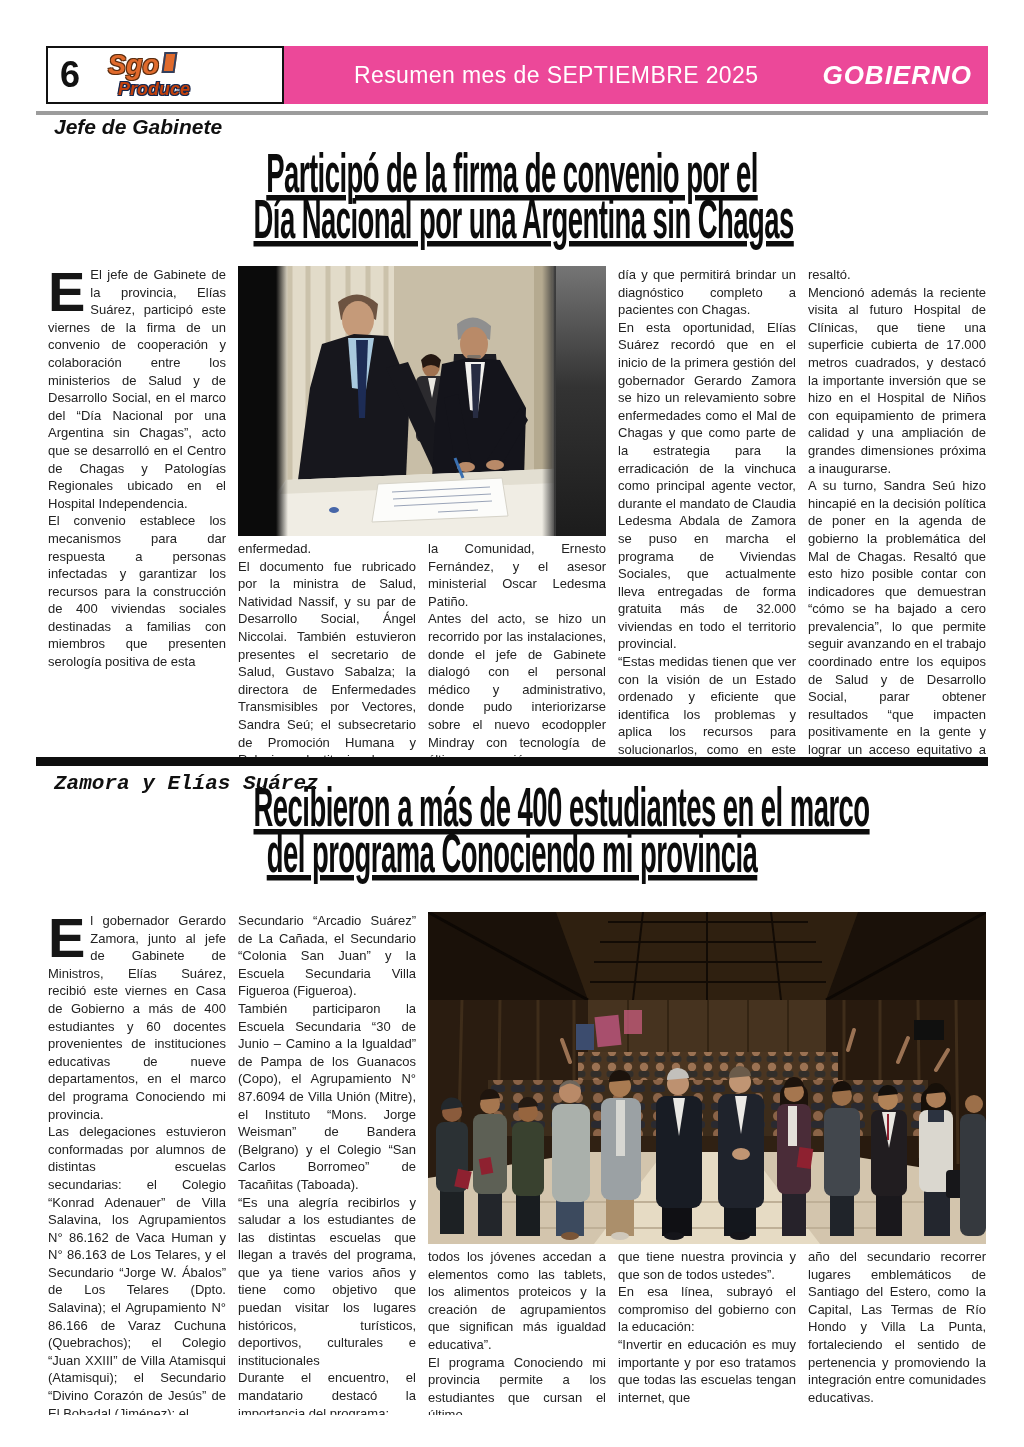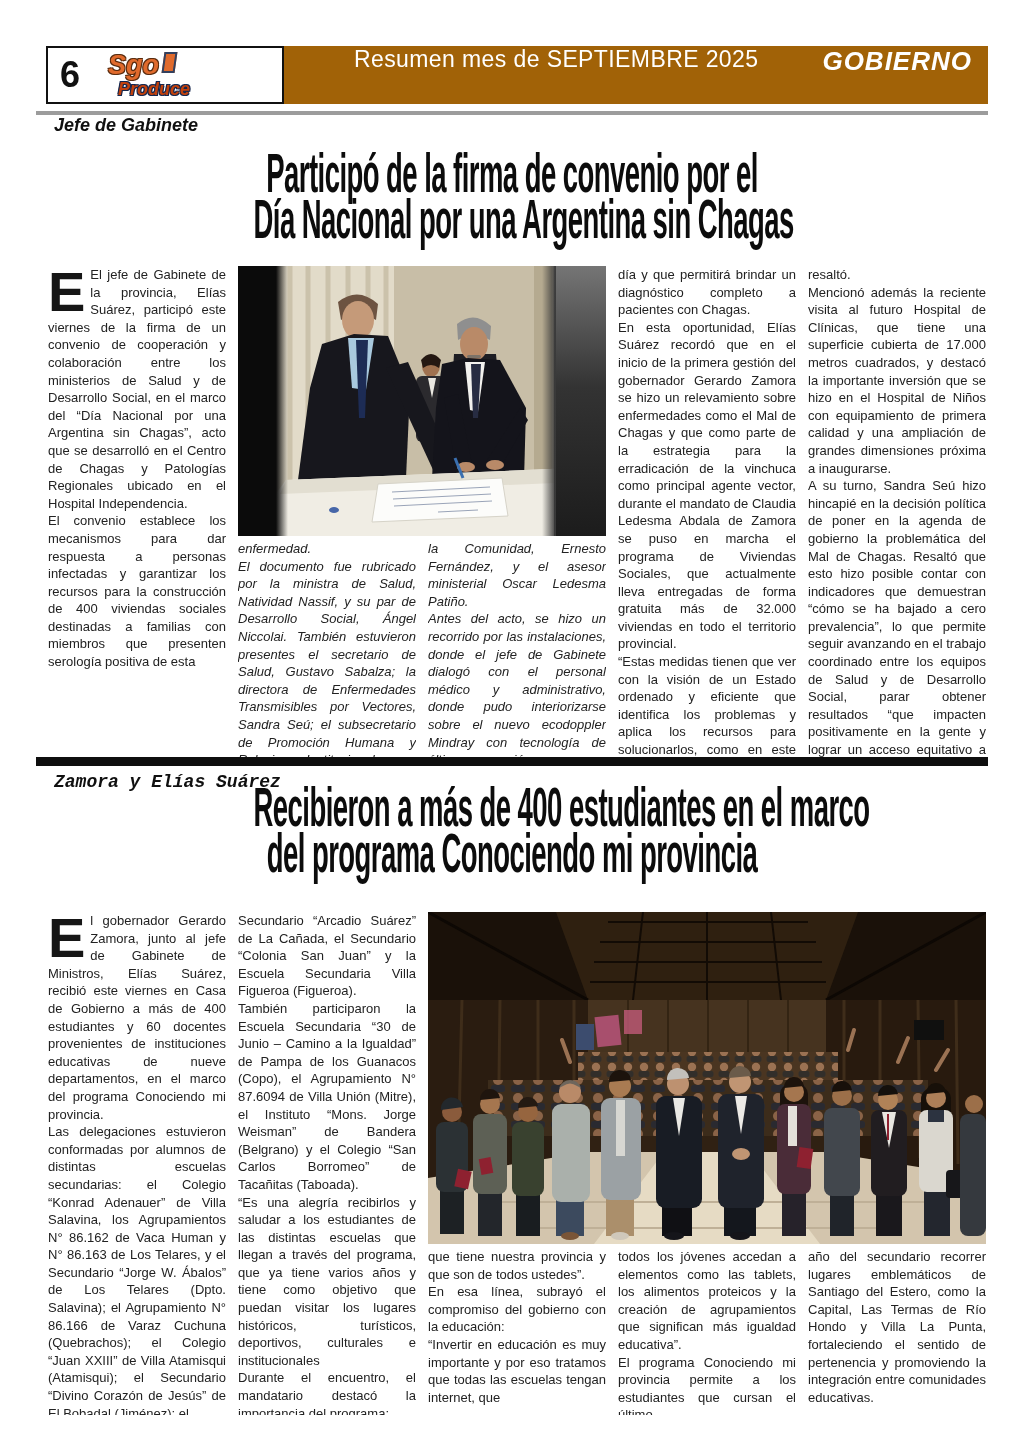--- a/index.html
+++ b/index.html
@@ -12,49 +12,49 @@
             display:flex;align-items:center;}
   .page-number{font-size:36px;font-weight:bold;color:#111;margin-left:12px;line-height:1;}
   .logo{margin-left:28px;line-height:1;font-style:italic;font-weight:bold;}
   .logo-row{display:flex;}
   .logo-sgo{font-size:27px;color:#e06a2c;
     text-shadow:-1px -1px 0 #5a2d10,1px -1px 0 #5a2d10,-1px 1px 0 #5a2d10,1px 1px 0 #5a2d10;}
   .logo-icon{display:inline-block;width:9px;height:17px;margin-left:4px;background:#e06a2c;
     border:2px solid #32405e;transform:skewX(-8deg);}
   .logo-produce{display:block;font-size:18px;color:#c2410c;margin:1px 0 0 10px;
     text-shadow:-1px -1px 0 #14264d,1px -1px 0 #14264d,-1px 1px 0 #14264d,1px 1px 0 #14264d;}
-  .black-bar{flex:1;background:#a16207;color:#fff;display:flex;align-items:flex-start;position:relative;}
+  .black-bar{flex:1;background:#ec4899;color:#fff;display:flex;align-items:center;position:relative;}
   .bar-title{font-size:23px;margin-left:70px;letter-spacing:.4px;}
   .bar-section{position:absolute;right:16px;font-size:26px;font-weight:bold;font-style:italic;letter-spacing:1px;}
 
   .rule{position:absolute;left:36px;top:111px;width:952px;height:4px;background:#9c9c9c;}
 
   
-  .kicker{position:absolute;left:54px;font-size:18px;font-weight:bold;font-style:italic;color:#101010;}
+  .kicker{position:absolute;left:54px;font-size:21px;font-weight:bold;font-style:italic;color:#101010;}
   .kicker.k1{top:115px;}
   .kicker.k2{top:772px;font-family:Liberation Mono, monospace;}
-  .headline{position:absolute;left:42px;width:940px;text-align:center;color:#0c0c0c;}
+  .headline{position:absolute;left:42px;width:940px;text-align:center;color:#0c0c0c;text-decoration:underline;}
   .headline.h1{top:150px;}
   .headline.h2{top:784px;}
   .hl-line{display:block;width:940px;font-size:50px;line-height:46px;font-weight:bold;
     white-space:nowrap;letter-spacing:-1px;transform:scale(0.55,1.1);transform-origin:50% 50%;}
 
   
   .body-row{position:absolute;left:48px;width:942px;display:flex;gap:12px;}
   .body1{top:266px;height:494px;}
   .body2{top:912px;height:503px;}
   .col{width:178px;flex:none;text-align:justify;font-size:13px;line-height:17.6px;
        overflow:hidden;color:#222;hyphens:auto;}
   .col p{margin:0;}
   .dropcap{float:left;font-weight:bold;font-size:56px;line-height:49px;padding:1px 5px 0 0;color:#161616;}
   .photo-group-a1{width:368px;flex:none;}
   .photo-group-a2{width:558px;flex:none;}
   .photo{display:block;}
   .pg-cols{display:flex;gap:12px;margin-top:4px;}
-  .pg-cols-a1{height:220px;font-style:italic;}
+  .pg-cols-a1{height:220px;}
   .pg-cols-a2{height:167px;}
   .pg-cols .col{height:100%;}
 
   .divider{position:absolute;left:36px;top:757px;width:952px;height:9px;background:#0e0e0e;}
 </style>
 </head>
 <body>
 
 <div class="page">
 
@@ -340,28 +340,28 @@
           <g fill="#15151a">
             <ellipse cx="246" cy="324" rx="10" ry="4"></ellipse>
               <ellipse cx="312" cy="324" rx="10" ry="4"></ellipse>
             <ellipse cx="192" cy="324" rx="9" ry="4" fill="#cfc8bb"></ellipse>
               <ellipse cx="142" cy="324" rx="9" ry="4" fill="#7a5537"></ellipse>
           </g>
         </g>
       </svg>
       <div class="pg-cols pg-cols-a2">
         <div class="col">
+          <p>todos los jóvenes accedan a elementos como las tablets, los alimentos proteicos y la creación de agrupamientos que significan más igualdad educativa”.</p>
+          <p>El programa Conociendo mi provincia permite a los estudiantes que cursan el último</p>
+        </div>
+        <div class="col">
           <p>que tiene nuestra provincia y que son de todos ustedes”.</p>
           <p>En esa línea, subrayó el compromiso del gobierno con la educación:</p>
           <p>“Invertir en educación es muy importante y por eso tratamos que todas las escuelas tengan internet, que</p>
         </div>
         <div class="col">
-          <p>todos los jóvenes accedan a elementos como las tablets, los alimentos proteicos y la creación de agrupamientos que significan más igualdad educativa”.</p>
-          <p>El programa Conociendo mi provincia permite a los estudiantes que cursan el último</p>
-        </div>
-        <div class="col">
           <p>año del secundario recorrer lugares emblemáticos de Santiago del Estero, como la Capital, Las Termas de Río Hondo y Villa La Punta, fortaleciendo el sentido de pertenencia y promoviendo la integración entre comunidades educativas.</p>
         </div>
       </div>
     </div>
   </div>
 
 </div>
 
 </body></html>

